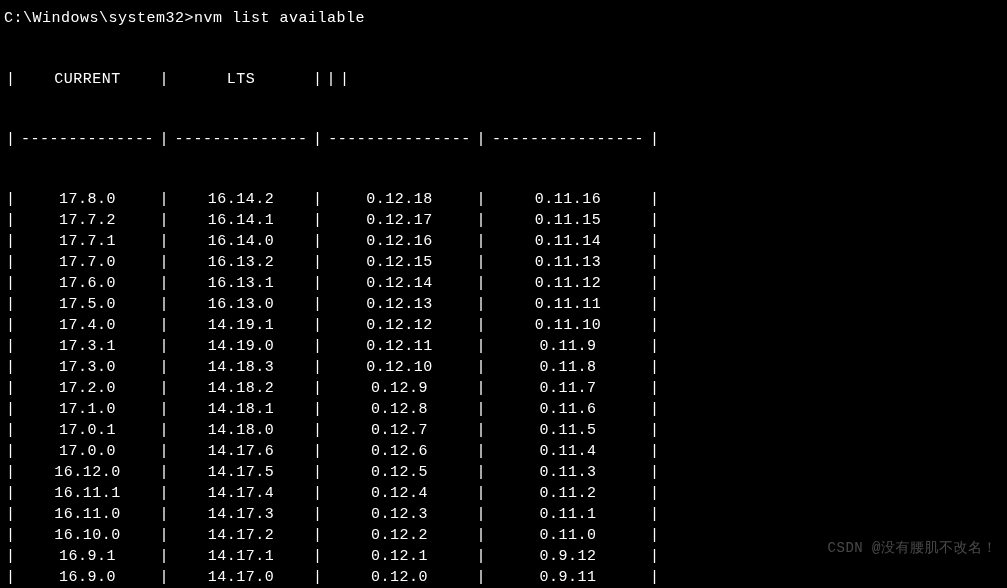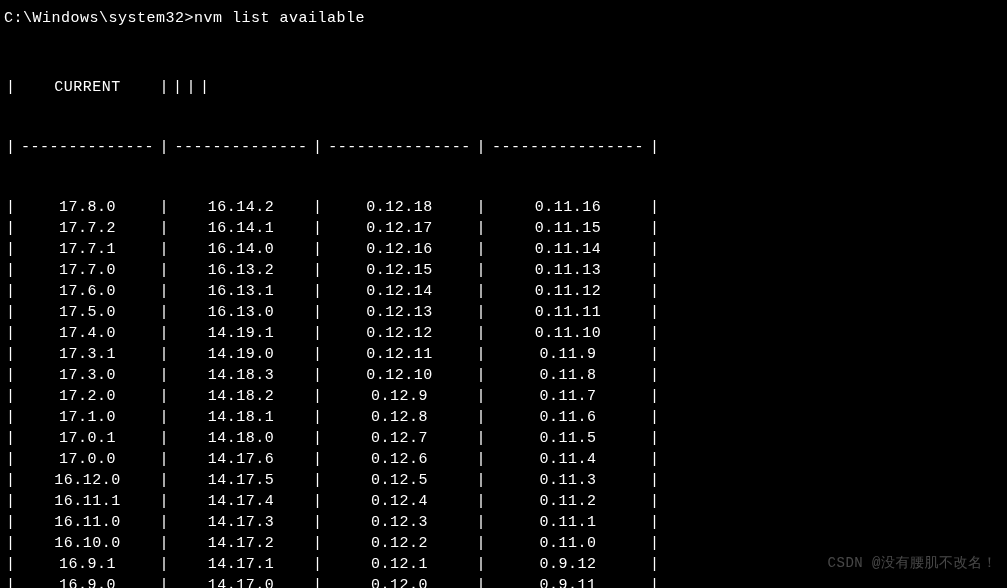--- a/index.html
+++ b/index.html
@@ -12,21 +12,21 @@
       color: #fff;
       font-family: "Courier New", Consolas, monospace;
       font-size: 15px;
       width: 1007px;
       height: 588px;
       overflow: hidden;
       padding: 10px 0 0 4px;
       letter-spacing: 0.5px;
     }
     .prompt-line {
-      margin-bottom: 8px;
+      margin-bottom: 0;
       white-space: pre;
     }
     .table {
       white-space: pre;
       line-height: 1.4;
     }
     .row {
       display: flex;
     }
     .sep {
@@ -45,36 +45,37 @@
       display: flex;
       line-height: 1;
     }
     .dash-col {
       text-align: center;
       overflow: hidden;
     }
     .watermark {
       position: absolute;
       right: 10px;
-      bottom: 16px;
+      bottom: 31px;
       color: rgba(255,255,255,0.28);
       font-size: 14px;
       pointer-events: none;
     }
   </style>
 </head>
 <body>
 
 <div class="prompt-line"><span>C:\Windows\system32&gt;</span><span>nvm list available</span></div>
 
 <div class="table">
   <div class="row">
     <span class="sep">|</span>
     <span class="col c1">CURRENT</span>
     <span class="sep">|</span>
+    <span class="col c2">LTS</span>
     <span class="sep">|</span>
     <span class="sep">|</span>
     <span class="sep">|</span>
   </div>
   <div class="row dashes">
     <span class="sep">|</span>
     <span class="col c1 dash-col">--------------</span>
     <span class="sep">|</span>
     <span class="col c2 dash-col">--------------</span>
     <span class="sep">|</span>

